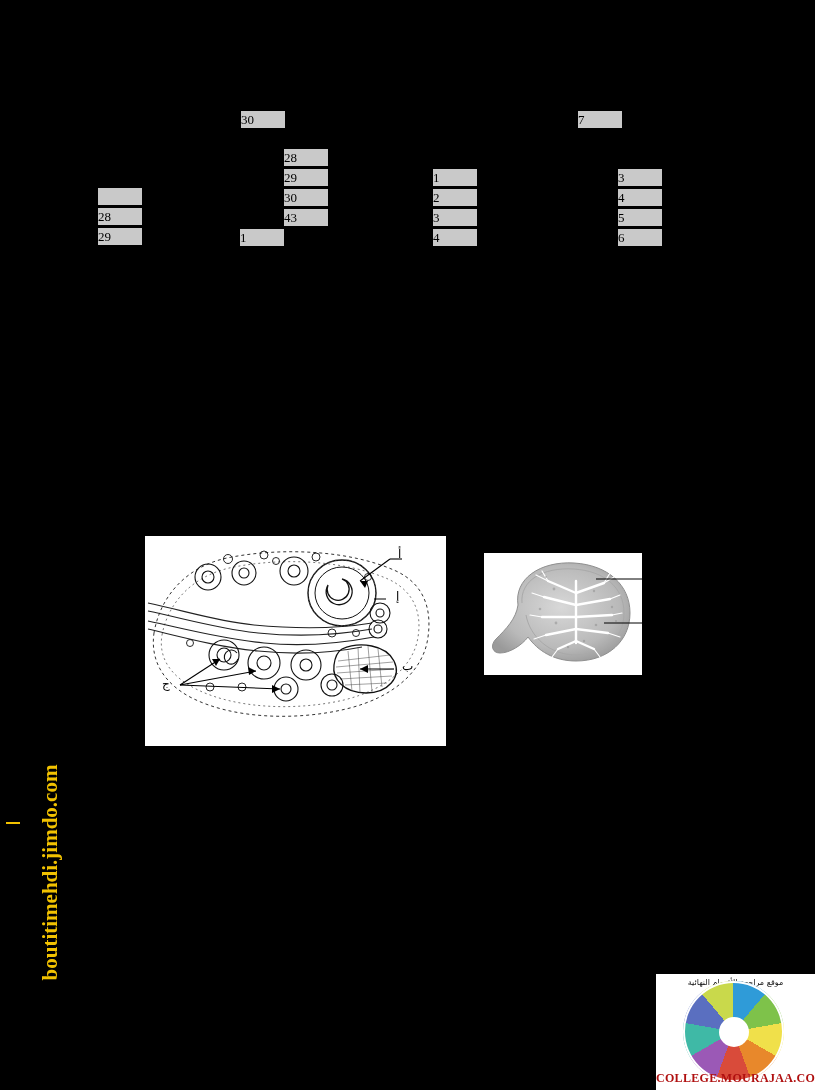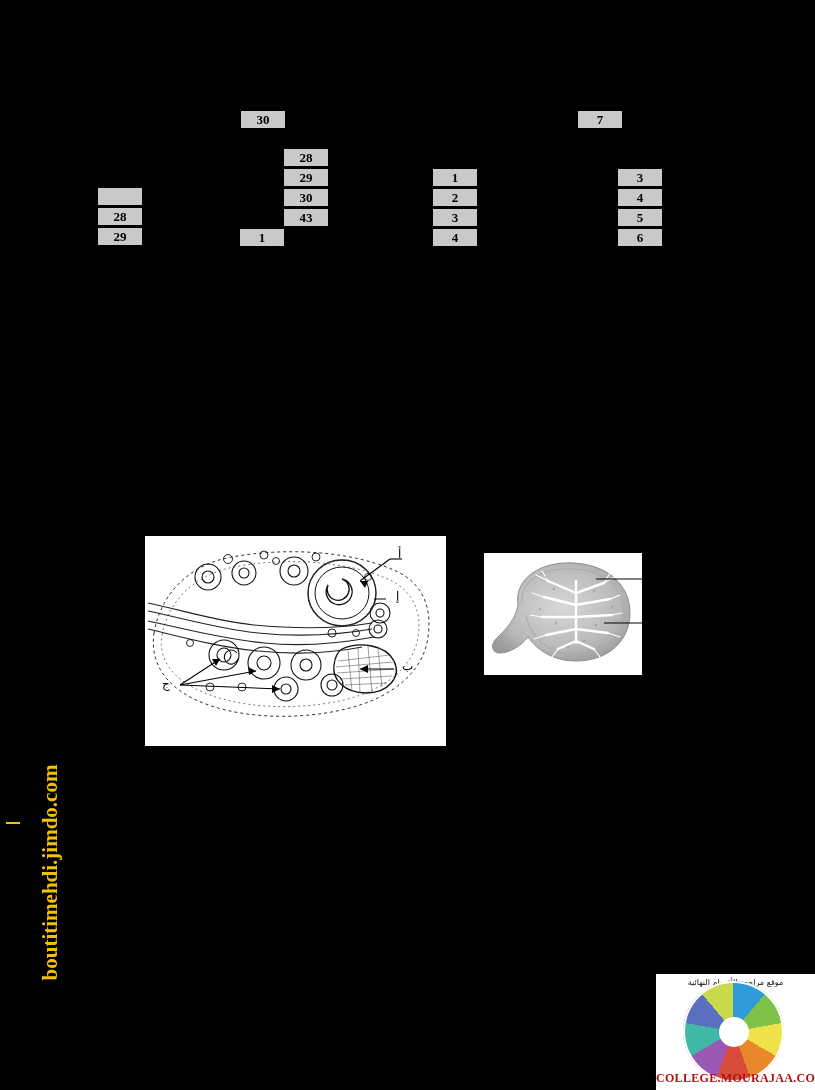--- a/index.html
+++ b/index.html
@@ -15,23 +15,22 @@
     font-family: "Liberation Serif", serif;
     color: #ffffff;
   }
 
   
   .chip {
     position: absolute;
     background: #c9c9c9;
     color: #000000;
     font-family: "Liberation Serif", serif;
-    font-weight: bold;
+    font-weight: normal;
     font-size: 13px;
-    text-align: center;
     line-height: 17px;
     height: 17px;
     width: 44px;
     box-sizing: border-box;
   }
 
   
   .figure-panel {
     position: absolute;
     background: #ffffff;

